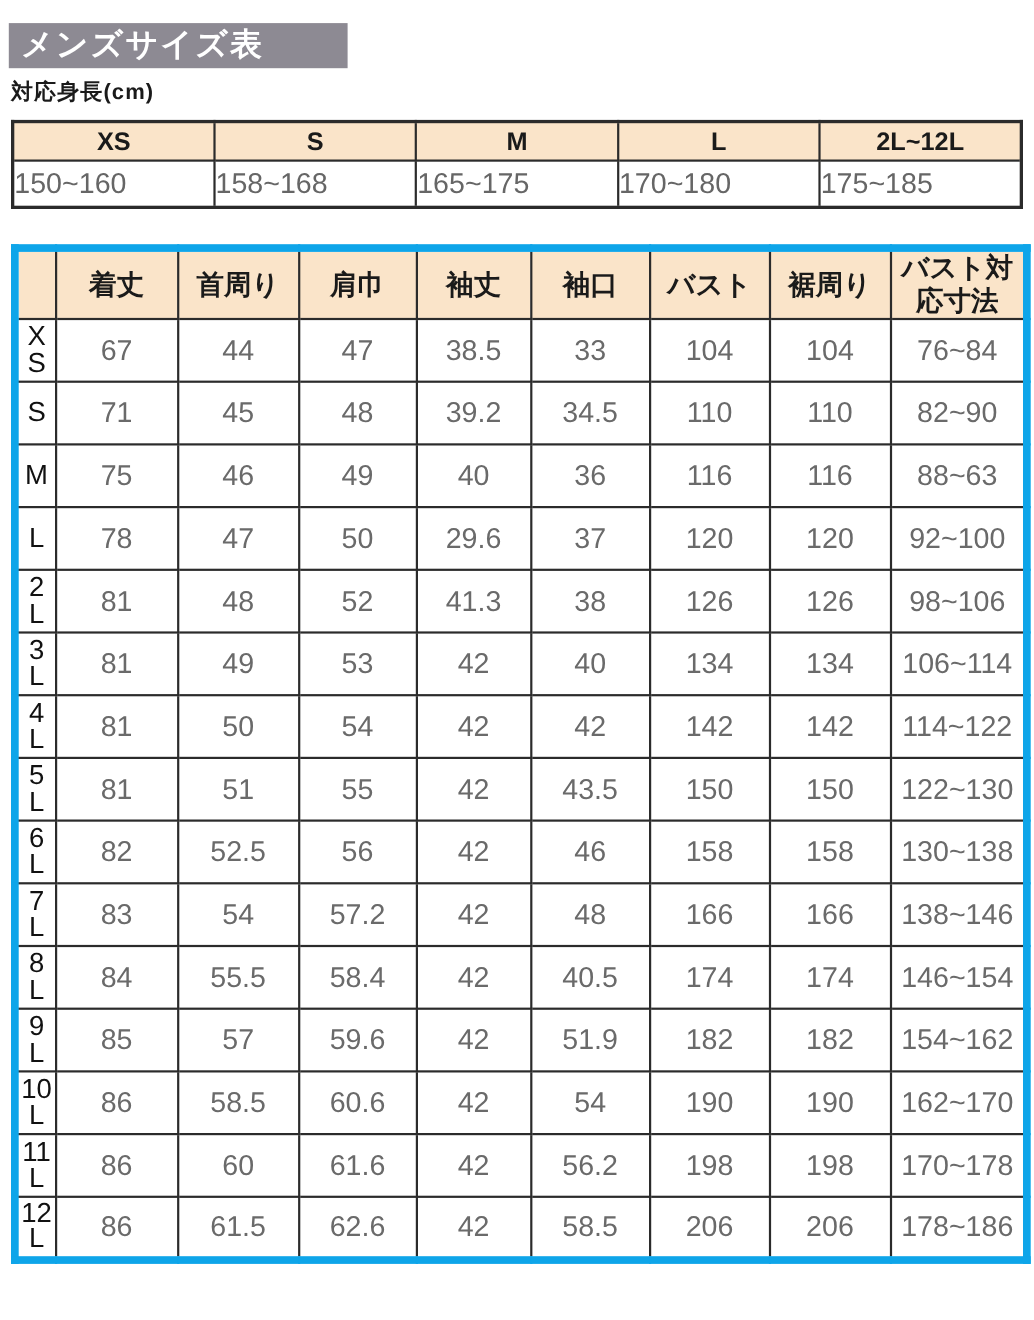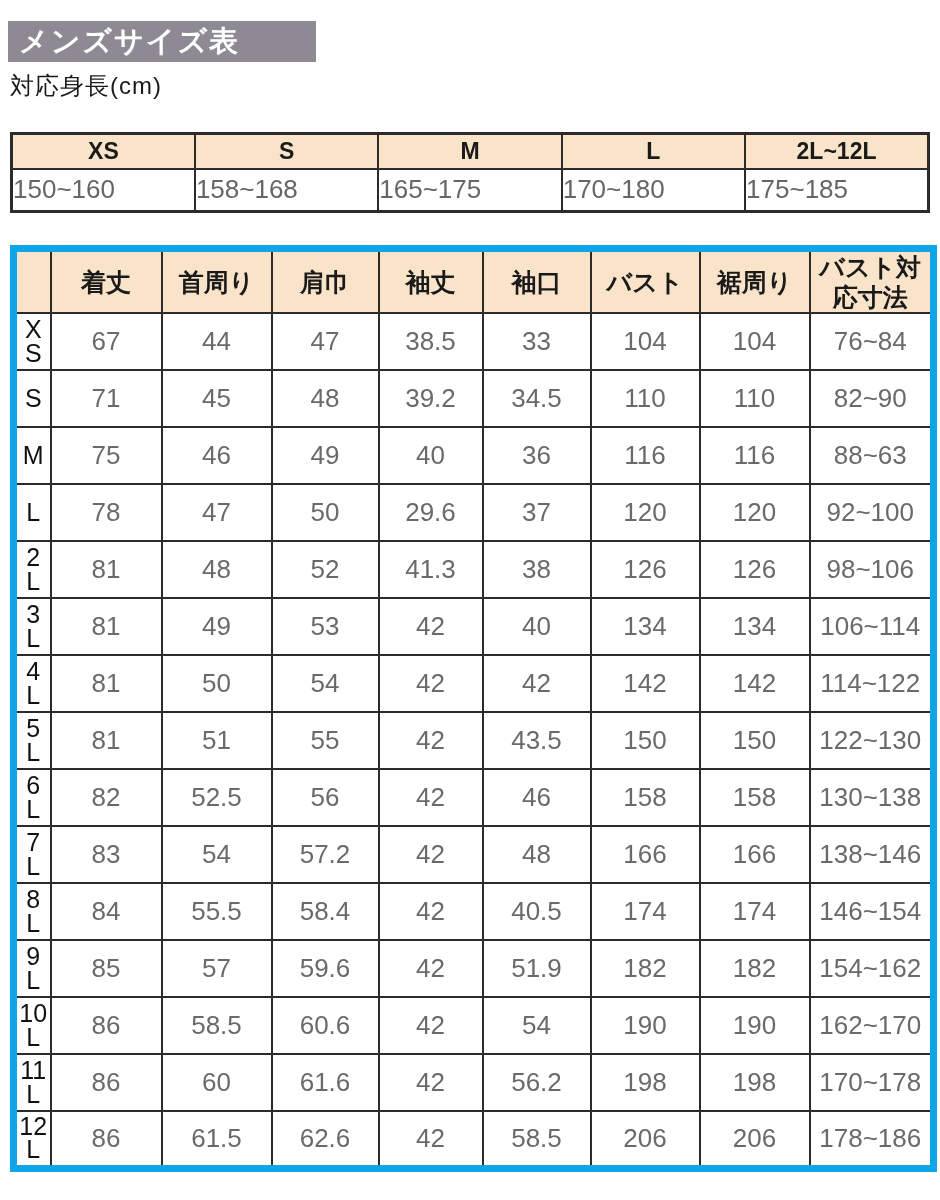--- a/index.html
+++ b/index.html
@@ -7,24 +7,24 @@
   body {
     width: 940px; height: 1200px; background: #ffffff; position: relative;
     font-family: "Liberation Sans", "DejaVu Sans", sans-serif;
   }
   .title-bar {
     position: absolute; left: 8px; top: 21px; width: 308px; height: 41px;
     background: #8D8A93; color: #ffffff; font-size: 29px; font-weight: bold;
     line-height: 41px; padding-left: 11px; letter-spacing: 2px;
   }
   .subtitle {
-    position: absolute; left: 10px; top: 70px; font-size: 24px;
-    font-weight: normal; color: #1a1a1a; letter-spacing: 1px;
-  }
-  table { border-collapse: collapse; table-layout: fixed; margin-top: 23px; }
+    position: absolute; left: 10px; top: 70px; font-size: 20px;
+    font-weight: bold; color: #1a1a1a; letter-spacing: 1px;
+  }
+  table { border-collapse: collapse; table-layout: fixed; }
   .height-table {
     position: absolute; left: 10px; top: 109px; width: 920px;
     border: 3px solid #2b2b2b;
   }
   .height-table th {
     background: #FAE4C9; height: 35px; font-size: 23px; color: #1a1a1a;
     font-weight: 600; border: 2px solid #2b2b2b; text-align: center; padding: 0;
   }
   .height-table td {
     background: #ffffff; height: 43px; font-size: 26px; color: #666666;

